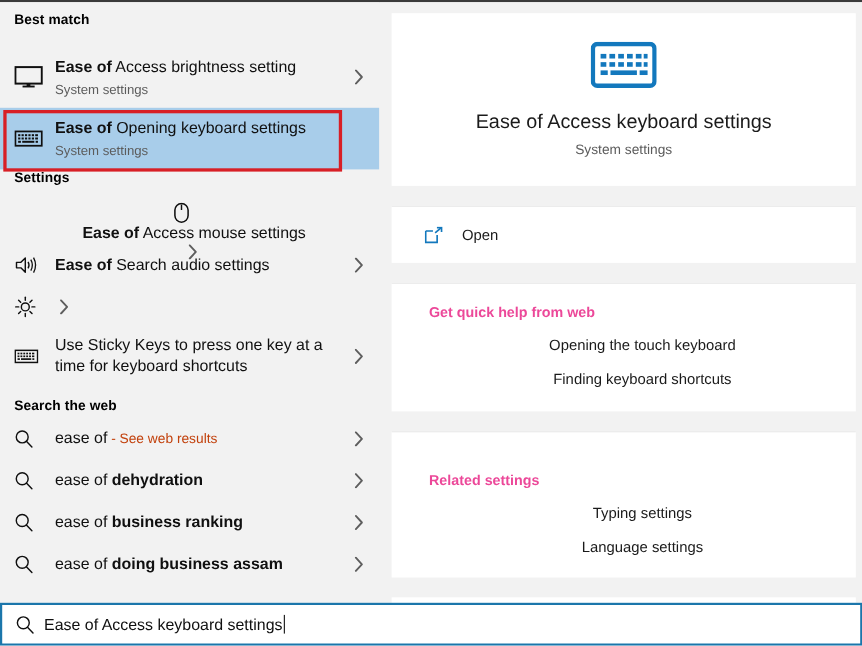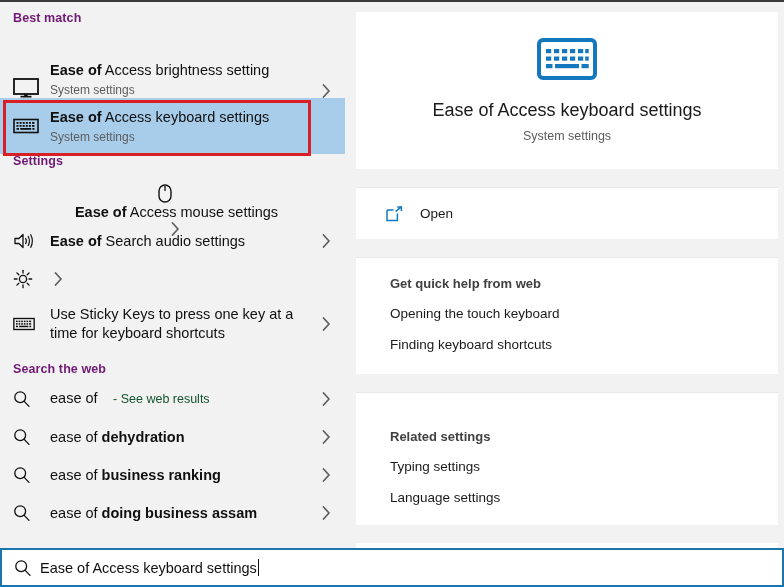--- a/index.html
+++ b/index.html
@@ -33,21 +33,21 @@
     left: 0; top: 2px;
     width: 345px;
     height: 546px;
     background: #f2f2f2;
     overflow: hidden;
   }
 
   .section-header {
     font-size: 12.5px;
     font-weight: bold;
-    color: #701a75;
+    color: #000000;
     padding: 0 0 0 13px;
     letter-spacing: .1px;
   }
 
   .result-row {
     position: relative;
     display: flex;
     align-items: center;
     height: 56px;
     padding-left: 13px;
@@ -74,21 +74,21 @@
     padding-left: 3px;
   }
 
   .row-title {
     font-size: 14.5px;
     color: #101010;
     line-height: 19px;
     white-space: nowrap;
   }
   .row-title .bold { font-weight: bold; }
-  .row-title .dim   { color: #14532d; font-size: 12.5px; padding-left: 12px; }
+  .row-title .dim   { color: #c2410c; font-size: 12.5px; }
 
   .row-title.wrap { white-space: normal; line-height: 19px; }
 
   .row-sub {
     font-size: 12px;
     color: #5c5c5c;
     line-height: 16px;
     margin-top: 2px;
   }
 
@@ -154,29 +154,30 @@
     width: 30px; min-width: 30px;
     display: flex; align-items: center;
     color: #1378bd;
   }
   .open-label { font-size: 13.5px; color: #1a1a1a; padding-left: 4px; }
 
   .card-links { padding: 18px 0 20px 34px; }
   .links-head {
     font-size: 13px;
     font-weight: bold;
-    color: #404040;
+    color: #ec4899;
     margin-bottom: 14px;
   }
   .link-item {
     font-size: 13.5px;
     color: #1a1a1a;
     line-height: 18px;
     margin-bottom: 13px;
     cursor: default;
+    text-align: center;
   }
   .link-item:last-child { margin-bottom: 0; }
 
   .card-spacer { background: #ffffff; }
 
   
   .search-bar {
     position: absolute;
     left: 0; bottom: 0;
     width: 784px;
@@ -208,21 +209,21 @@
 <div id="app">
 
   <div class="top-rule"></div>
 
   <div class="results-panel">
 
     <div style="height:26px;display:flex;align-items:flex-end;padding-bottom:3px;">
       <div class="section-header">Best match</div>
     </div>
 
-    <div class="result-row" style="height:56px;margin-top:14px;align-items:flex-end;">
+    <div class="result-row" style="height:56px;margin-top:14px;">
       <div class="row-icon">
         <svg width="26" height="20" viewBox="0 0 26 20" fill="none">
           <rect x="1" y="1" width="24" height="15" stroke="#101010" stroke-width="1.8"></rect>
           <rect x="11.2" y="16" width="3.4" height="2.4" fill="#101010"></rect>
           <rect x="7.5" y="17.8" width="11" height="1.7" fill="#101010"></rect>
         </svg>
       </div>
       <div class="row-text">
         <div class="row-title"><span class="bold">Ease of</span><span> Access brightness setting</span></div>
         <div class="row-sub">System settings</div>
@@ -251,21 +252,21 @@
               <rect x="12.8" y="7" width="2" height="1.8"></rect>
             <rect x="15.9" y="7" width="2" height="1.8"></rect>
               <rect x="19" y="7" width="2.5" height="1.8"></rect>
             <rect x="3.5" y="10" width="2.5" height="1.8"></rect>
               <rect x="7.2" y="10" width="11" height="1.8"></rect>
             <rect x="19.4" y="10" width="2.1" height="1.8"></rect>
           </g>
         </svg>
       </div>
       <div class="row-text">
-        <div class="row-title"><span class="bold">Ease of</span><span> Access keyboard settings</span></div>
+        <div class="row-title"><span class="bold">Ease of</span><span> Opening keyboard settings</span></div>
         <div class="row-sub">System settings</div>
       </div>
       <div class="chev" style="visibility:hidden;">
         <svg width="9" height="14" viewBox="0 0 9 14">
             <path d="M1.5 1 L7 7 L1.5 13" stroke="#5e5e5e" stroke-width="1.7" fill="none"></path>
           </svg>
       </div>
     </div>
 
     <div style="height:30px;display:flex;padding-bottom:4px;">

